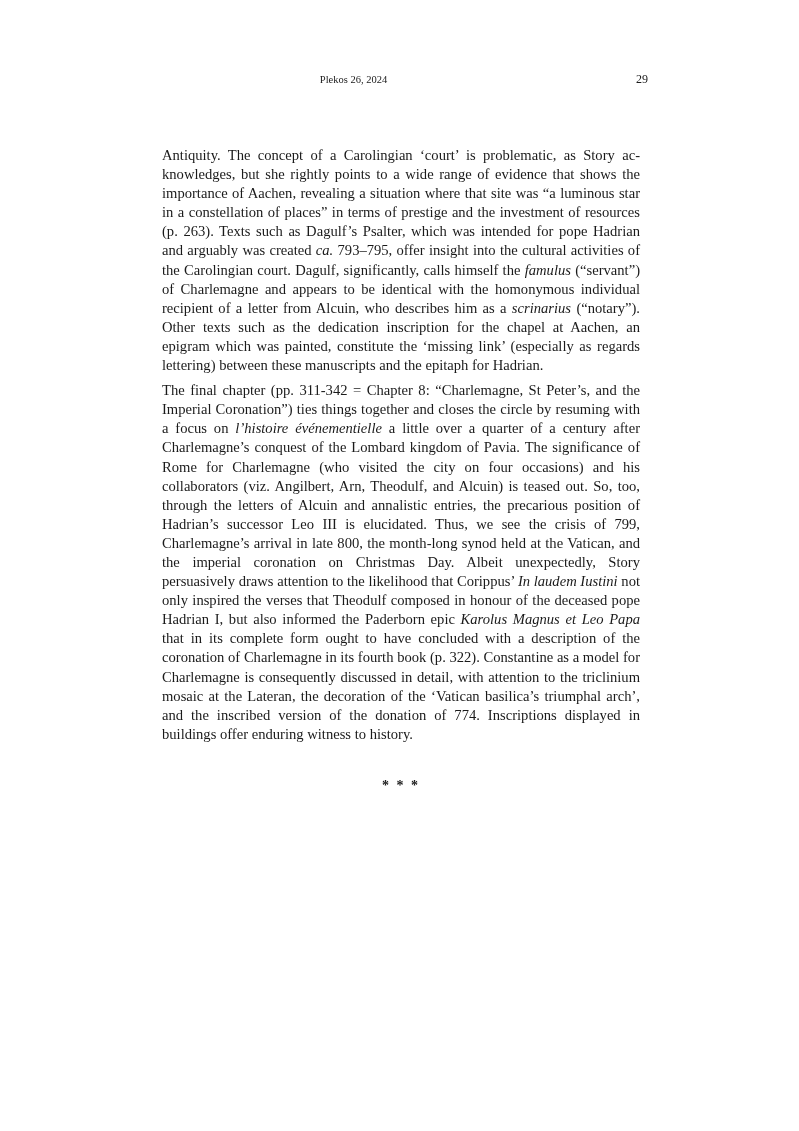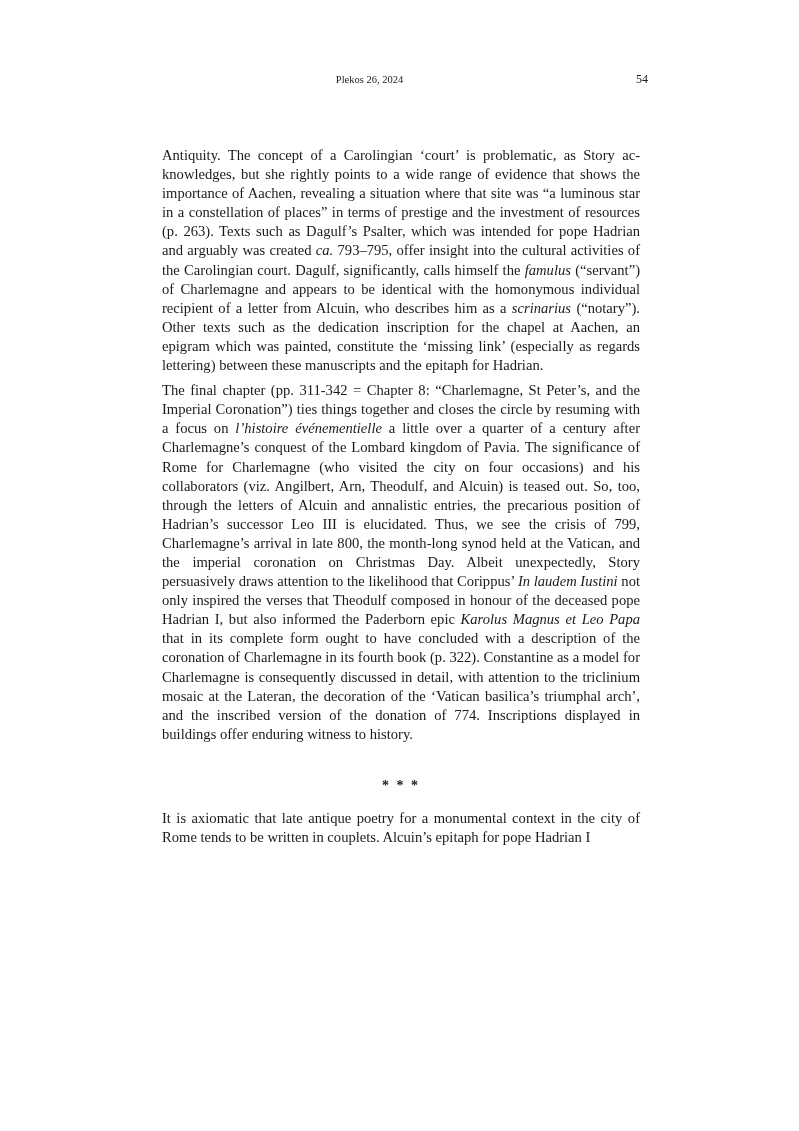--- a/index.html
+++ b/index.html
@@ -2,21 +2,21 @@
 <html><head>
 <meta charset="utf-8">
 <style>
   html, body { margin: 0; padding: 0; background: #ffffff; }
   body {
     width: 799px; height: 1131px; position: relative; overflow: hidden;
     font-family: "Liberation Serif", "DejaVu Serif", serif;
     color: #1a1a1a;
   }
   .running-head {
-    position: absolute; top: 74px; left: 16px; width: 707px;
+    position: absolute; top: 74px; left: 0; width: 707px;
     font-size: 10.5px; text-align: center;
   }
   .page-number {
     position: absolute; top: 72px; left: 620px; width: 28px;
     font-size: 12px; text-align: right;
   }
   .body-text {
     position: absolute; top: 146px; left: 162px; width: 478px;
     font-size: 14.6px; line-height: 19.1px; text-align: justify;
     hyphens: manual;
@@ -26,20 +26,19 @@
   .body-text i { }
   .separator {
     text-align: center; font-size: 14px; font-weight: bold;
     letter-spacing: 2px; margin: 32px 0 14px 0;
   }
 </style>
 </head>
 <body>
 
 <div class="running-head">Plekos 26, 2024</div>
-<div class="page-number">54</div>
+<div class="page-number">29</div>
 
 <div class="body-text">
   <p><span>Antiquity. The concept of a Carolingian ‘court’ is problematic, as Story ac­knowledges, but she rightly points to a wide range of evidence that shows the importance of Aachen, revealing a situation where that site was “a lumi­nous star in a constellation of places” in terms of prestige and the investment of resources (p. 263). Texts such as Dagulf’s Psalter, which was intended for pope Hadrian and arguably was created </span><i>ca.</i><span> 793–795, offer insight into the cultural activities of the Carolingian court. Dagulf, significantly, calls himself the </span><i>famulus</i><span> (“servant”) of Charlemagne and appears to be identical with the homonymous individual recipient of a letter from Alcuin, who describes him as a </span><i>scrinarius</i><span> (“notary”). Other texts such as the dedication inscription for the chapel at Aachen, an epigram which was painted, constitute the ‘missing link’ (especially as regards lettering) between these manuscripts and the epi­taph for Hadrian.</span></p>
   <p><span>The final chapter (pp. 311-342 = Chapter 8: “Charlemagne, St Peter’s, and the Imperial Coronation”) ties things together and closes the circle by re­suming with a focus on </span><i>l’histoire événementielle</i><span> a little over a quarter of a century after Charlemagne’s conquest of the Lombard kingdom of Pavia. The sig­nificance of Rome for Charlemagne (who visited the city on four occasions) and his collaborators (viz. Angilbert, Arn, Theodulf, and Alcuin) is teased out. So, too, through the letters of Alcuin and annalistic entries, the precari­ous position of Hadrian’s successor Leo III is elucidated. Thus, we see the crisis of 799, Charlemagne’s arrival in late 800, the month-long synod held at the Vatican, and the imperial coronation on Christmas Day. Albeit unex­pectedly, Story persuasively draws attention to the likelihood that Corippus’ </span><i>In laudem Iustini</i><span> not only inspired the verses that Theodulf composed in hon­our of the deceased pope Hadrian I, but also informed the Paderborn epic </span><i>Karolus Magnus et Leo Papa</i><span> that in its complete form ought to have concluded with a description of the coronation of Charlemagne in its fourth book (p. 322). Constantine as a model for Charlemagne is consequently discussed in detail, with attention to the triclinium mosaic at the Lateran, the decora­tion of the ‘Vatican basilica’s triumphal arch’, and the inscribed version of the donation of 774. Inscriptions displayed in buildings offer enduring wit­ness to history.</span></p>
   <div class="separator">* * *</div>
-  <p class="last"><span>It is axiomatic that late antique poetry for a monumental context in the city of Rome tends to be written in couplets. Alcuin’s epitaph for pope Hadrian I</span></p>
 </div>
 
 </body></html>

